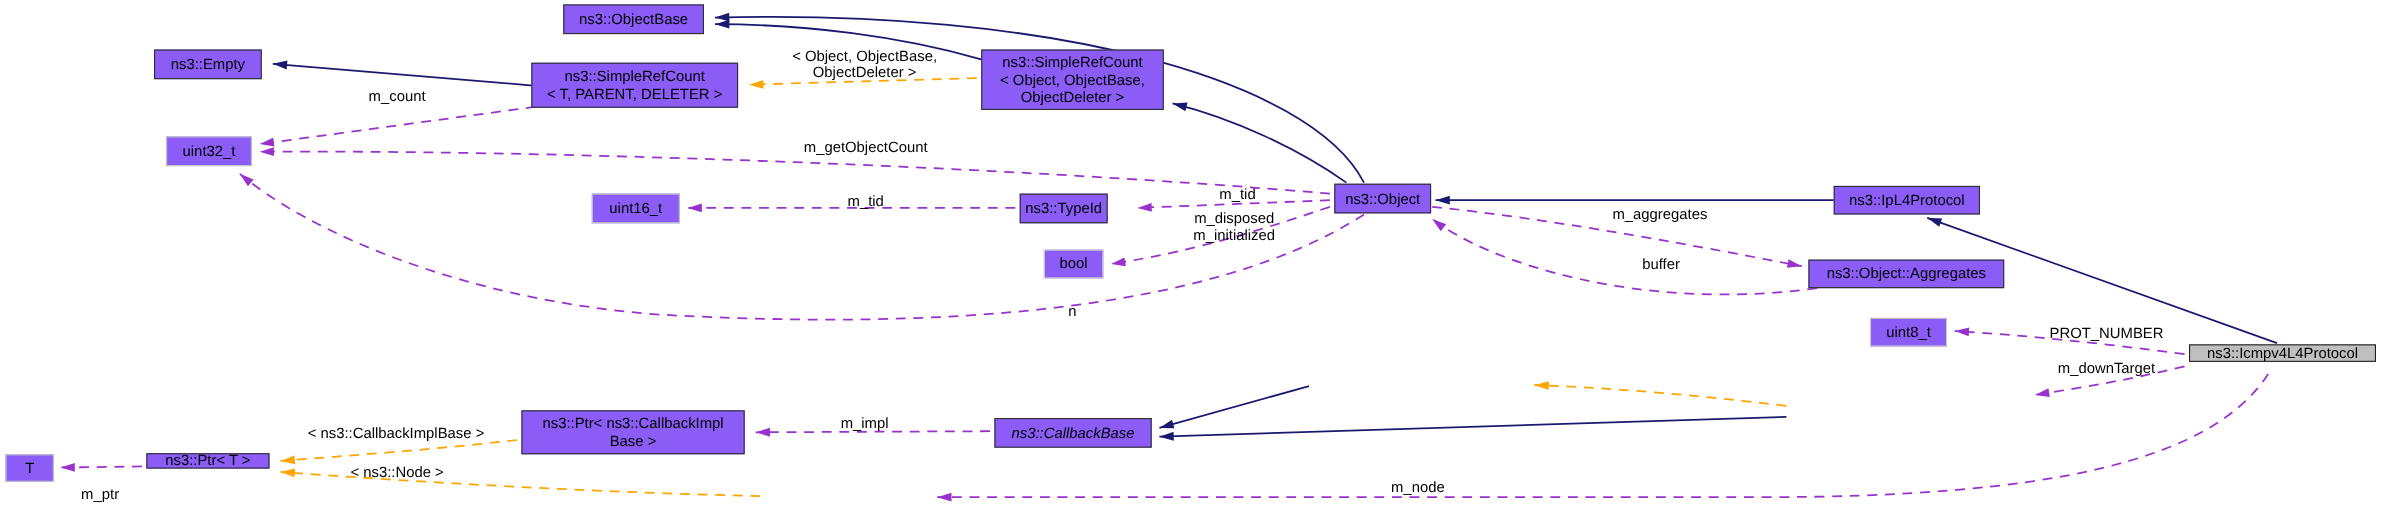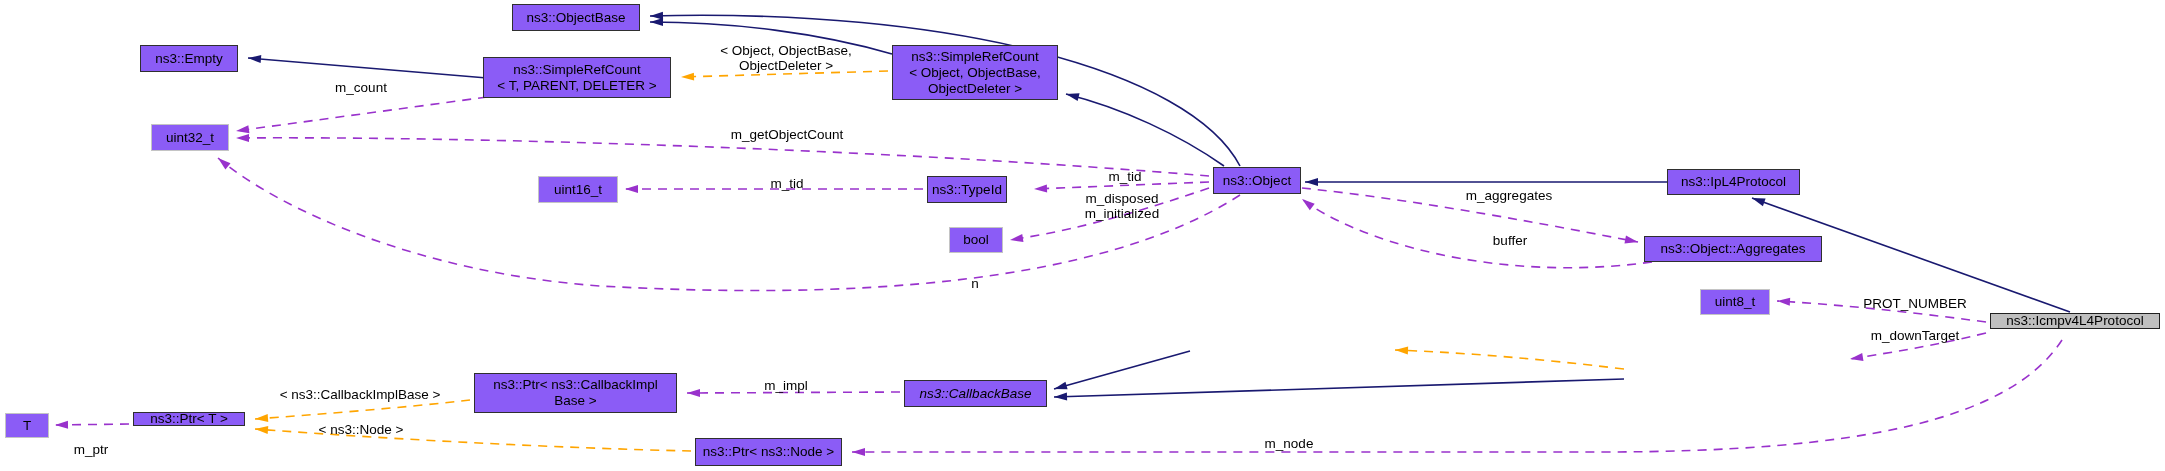--- a/index.html
+++ b/index.html
@@ -82,21 +82,20 @@
   <div class="node" style="left:1213px;top:167px;width:88px;height:27px;">ns3::Object</div>
   <div class="node" style="left:1667px;top:169px;width:133px;height:26px;">ns3::IpL4Protocol</div>
   <div class="node" style="left:1644px;top:236px;width:178px;height:26px;">ns3::Object::Aggregates</div>
   <div class="node external" style="left:1700px;top:289px;width:70px;height:26px;text-align:right;">uint8_t</div>
   <div class="node highlight" style="left:1990px;top:313px;width:170px;height:16px;">ns3::Icmpv4L4Protocol</div>
   <div class="node" style="left:904px;top:380px;width:143px;height:27px;font-style:italic;">ns3::CallbackBase</div>
   <div class="node" style="left:474px;top:373px;width:203px;height:40px;">ns3::Ptr&lt; ns3::CallbackImpl
 Base &gt;</div>
   <div class="node external" style="left:5px;top:413px;width:44px;height:25px;">T</div>
   <div class="node" style="left:133px;top:412px;width:112px;height:14px;">ns3::Ptr&lt; T &gt;</div>
-  <div class="node" style="left:695px;top:438px;width:147px;height:28px;">ns3::Ptr&lt; ns3::Node &gt;</div>
 
   <div class="edge-label" style="left:361px;top:87px;">m_count</div>
   <div class="edge-label" style="left:786px;top:58px;">&lt; Object, ObjectBase,
 ObjectDeleter &gt;</div>
   <div class="edge-label" style="left:787px;top:134px;">m_getObjectCount</div>
   <div class="edge-label" style="left:787px;top:183px;">m_tid</div>
   <div class="edge-label" style="left:1125px;top:176px;">m_tid</div>
   <div class="edge-label" style="left:1122px;top:206px;">m_disposed
 m_initialized</div>
   <div class="edge-label" style="left:1509px;top:195px;">m_aggregates</div>

